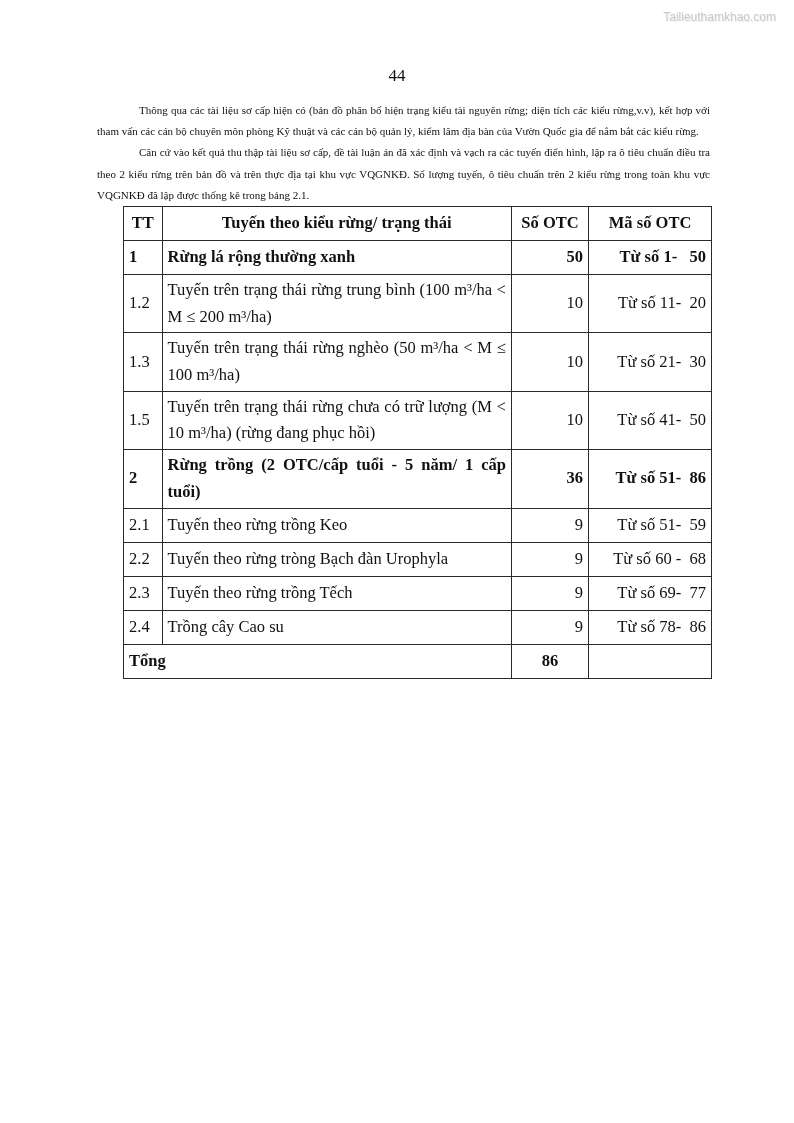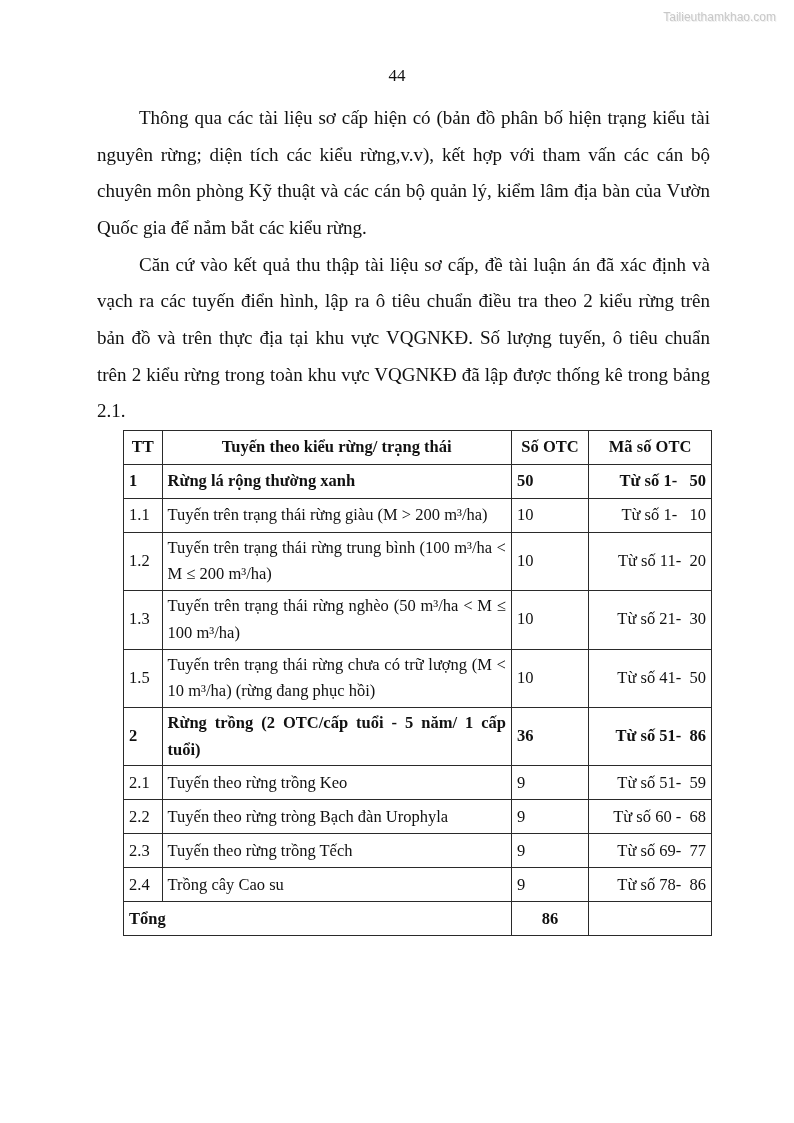--- a/index.html
+++ b/index.html
@@ -26,21 +26,21 @@
   }
   .page-number {
     text-align: center;
     margin-top: 66px;
     font-size: 17px;
   }
   .content {
     margin: 14px 84px 0 97px; 
   }
   .para {
-    font-size: 19px;
+    font-size: 11px;
     line-height: 1.93;
     text-align: justify;
     text-indent: 42px;
     margin: 0;
   }
   .table-caption {
     font-size: 16.5px;
     font-weight: bold;
     text-align: center;
     margin: 7px 0 8px 0;
@@ -60,21 +60,21 @@
     vertical-align: middle;
     overflow: hidden;
   }
   table.doc-table th {
     font-weight: bold;
     text-align: center;
     padding: 3px 2px;
   }
   .col-tt     { width: 33px;  text-align: left; }
   .col-desc   { width: 339px; text-align: justify; }
-  .col-so-otc { width: 71px;  text-align: left; }
+  .col-so-otc { width: 71px;  text-align: right; }
   .col-ma-so-otc { width: 116px; text-align: right; white-space: pre; }
   tr.bold-row td { font-weight: bold; }
   tr.single td { height: 29px; }
   td.footer-label { font-weight: bold; text-align: left; height: 29px; }
   td.footer-total { font-weight: bold; text-align: center; }
 </style>
 </head>
 <body>
 
 <div class="watermark">Tailieuthamkhao.com</div>
@@ -94,26 +94,20 @@
         <th class="col-so-otc">Số OTC</th>
         <th class="col-ma-so-otc">Mã số OTC</th>
       </tr>
     </thead>
     <tbody>
         <tr class="bold-row single">
           <td class="col-tt">1</td>
           <td class="col-desc">Rừng lá rộng thường xanh</td>
           <td class="col-so-otc">50</td>
           <td class="col-ma-so-otc">Từ số 1-   50</td>
-        </tr>
-        <tr class="single">
-          <td class="col-tt">1.1</td>
-          <td class="col-desc">Tuyến trên trạng thái rừng giàu (M &gt; 200 m³/ha)</td>
-          <td class="col-so-otc">10</td>
-          <td class="col-ma-so-otc">Từ số 1-   10</td>
         </tr>
         <tr>
           <td class="col-tt">1.2</td>
           <td class="col-desc">Tuyến trên trạng thái rừng trung bình (100 m³/ha &lt; M ≤ 200 m³/ha)</td>
           <td class="col-so-otc">10</td>
           <td class="col-ma-so-otc">Từ số 11-  20</td>
         </tr>
         <tr>
           <td class="col-tt">1.3</td>
           <td class="col-desc">Tuyến trên trạng thái rừng nghèo (50 m³/ha &lt; M ≤ 100 m³/ha)</td>

